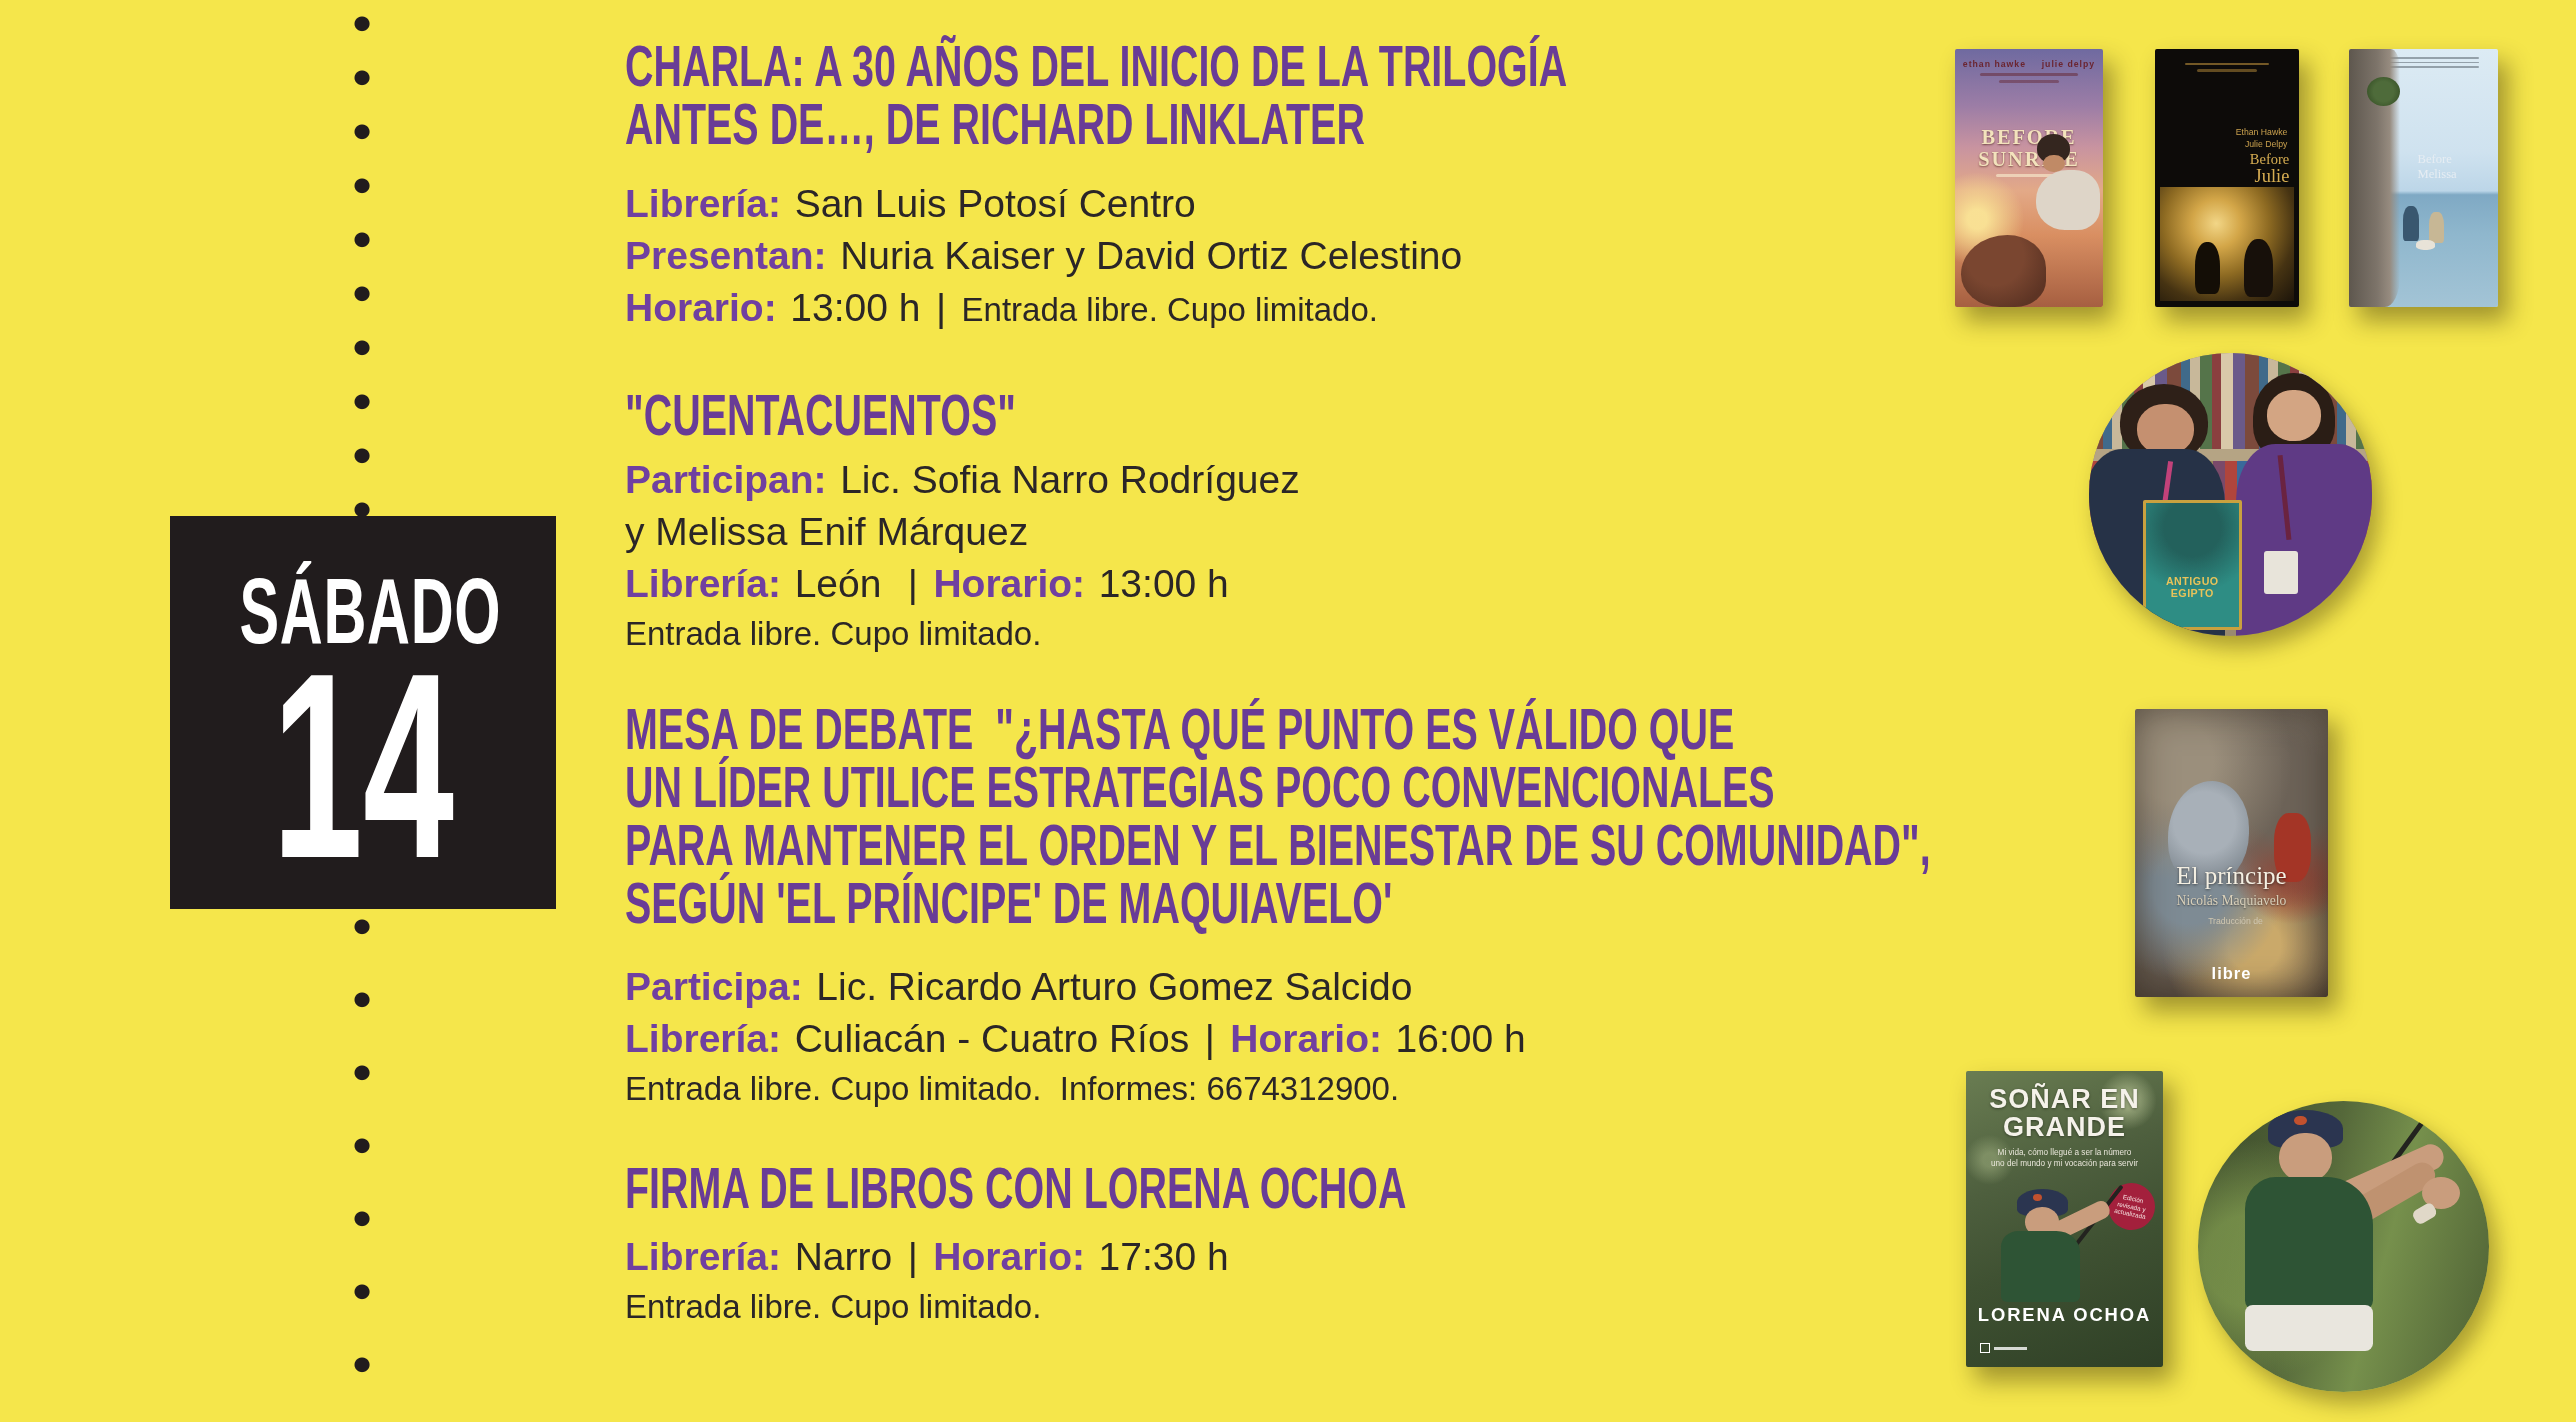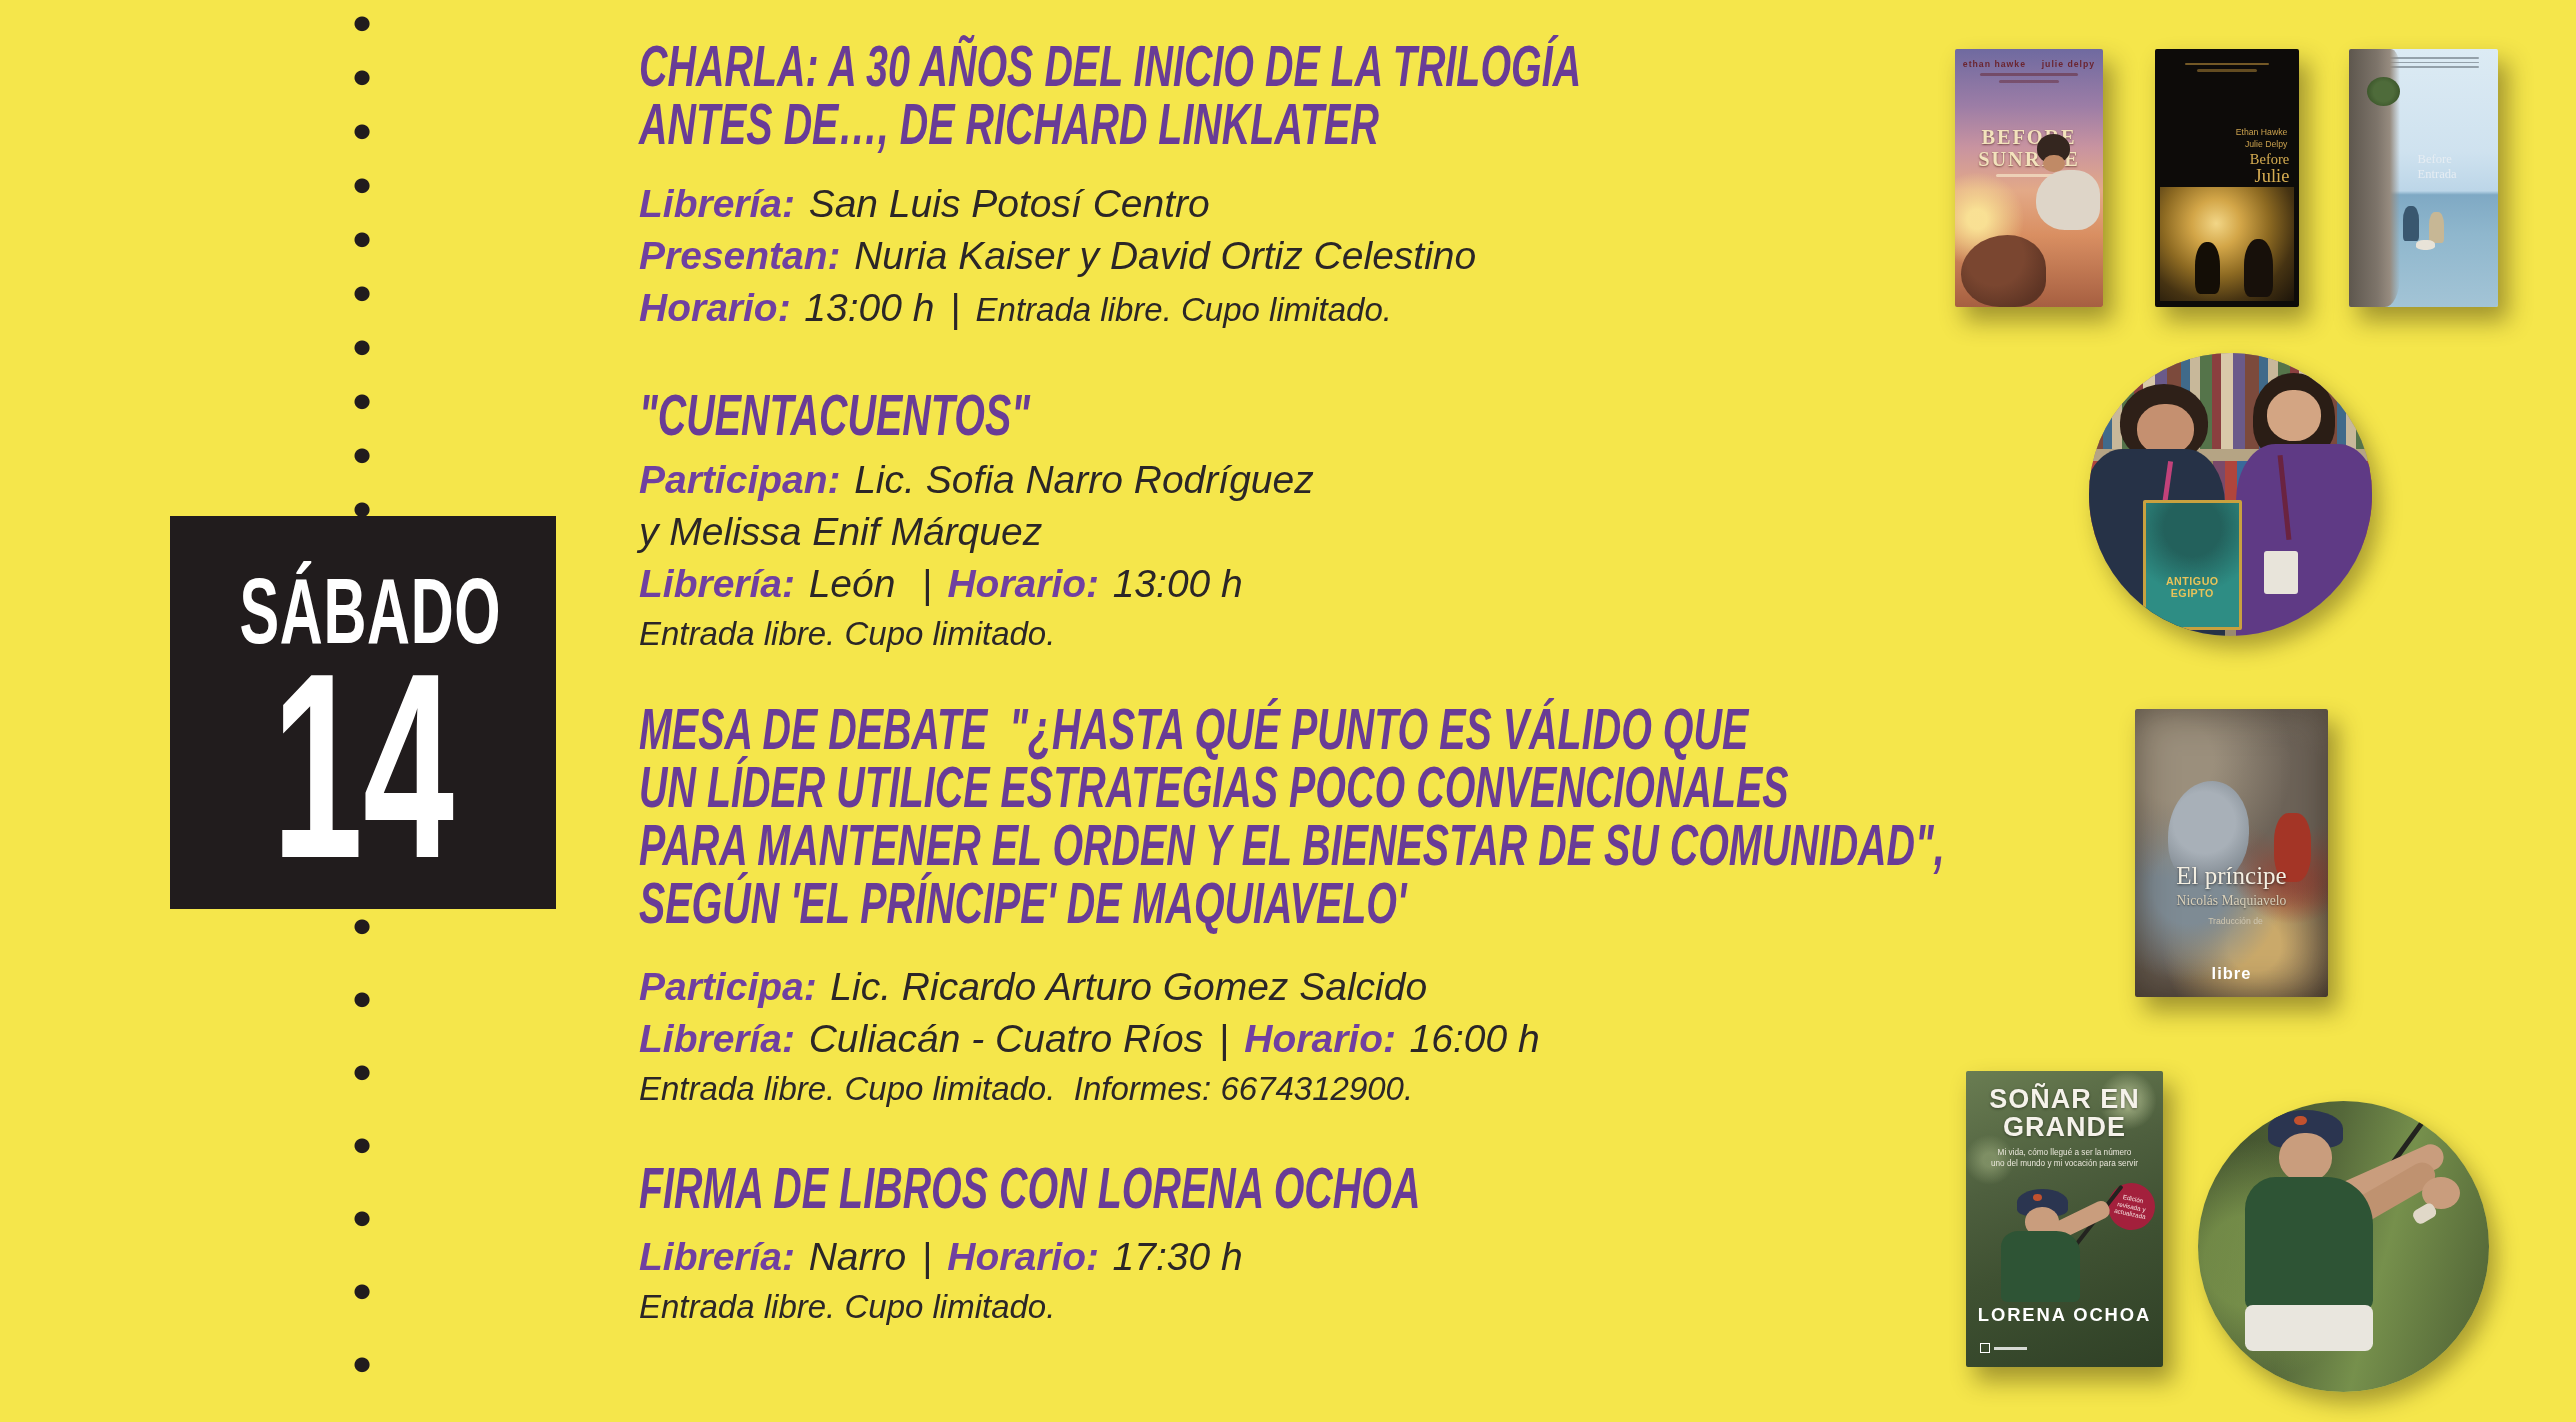--- a/index.html
+++ b/index.html
@@ -16,21 +16,21 @@
     background-size:16.5px 73px;}
 
   
   .day-badge{position:absolute;left:170px;top:516px;width:386px;height:393px;background:#211c1d;z-index:3;}
   .day-name{position:absolute;top:47px;left:0;right:0;text-align:center;color:#fff;
     font-weight:700;font-size:93px;line-height:97px;transform:scaleX(0.64);letter-spacing:1px;white-space:pre;}
   .day-number{position:absolute;top:114px;left:0;right:0;text-align:center;color:#fff;
     font-weight:700;font-size:264px;line-height:271px;transform:scaleX(0.62);white-space:pre;}
 
   
-  .event{position:absolute;left:639px;font-style:italic;}
+  .event{position:absolute;left:625px;}
   .e1{top:37px;} .e2{top:386px;} .e3{top:700px;} .e4{top:1159px;}
   .hline{font-weight:700;font-size:58px;line-height:58px;color:#693c96;
          transform:scaleX(0.68);transform-origin:0 50%;white-space:pre;}
   .body1{margin-top:25px;} .body2{margin-top:9.7px;} .body3{margin-top:29px;} .body4{margin-top:13.6px;}
   .line{font-size:39px;line-height:52px;color:#2b2627;white-space:pre;}
   .lbl{font-weight:700;color:#7040a0;margin-right:13.6px;}
   .pipe{margin:0 15.5px;color:#2b2627;}
   .nota-inline{font-size:33px;}
   .nota-line{font-size:33px;line-height:47px;color:#2b2627;white-space:pre;}
 
@@ -267,21 +267,21 @@
     <div class="poster" id="p3">
       <div class="p3-print">
         <div class="microbar"></div>
         <div class="microbar"></div>
         <div class="microbar"></div>
       </div>
       <div class="p3-cliff"></div>
       <div class="p3-bush"></div>
       <div class="p3-title">
         <div>Before</div>
-        <div>Entrada</div>
+        <div>Melissa</div>
       </div>
       <div class="p3-man"></div>
       <div class="p3-wom"></div>
       <div class="p3-table"></div>
     </div>
 
     <div class="circle" id="c1">
       <div class="c1-row1"></div>
       <div class="c1-shelf"></div>
       <div class="c1-row2"></div>

